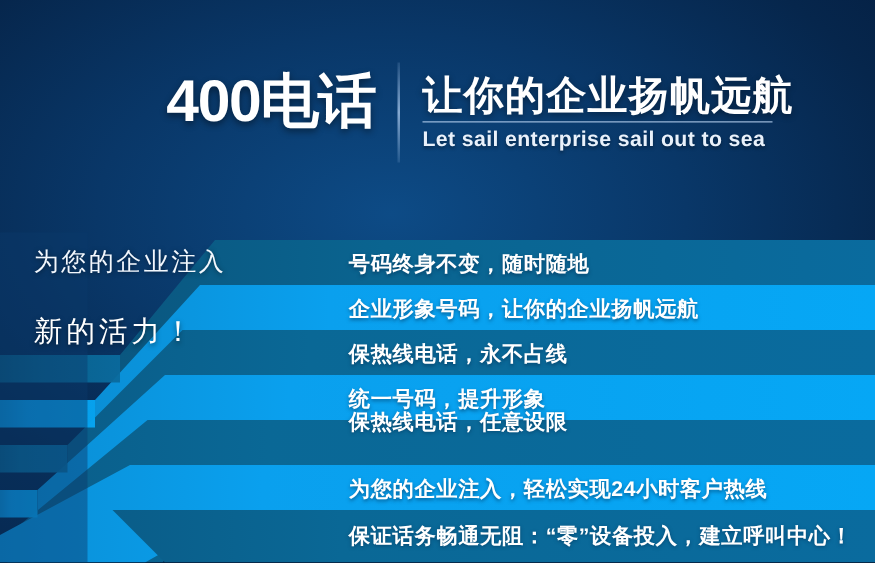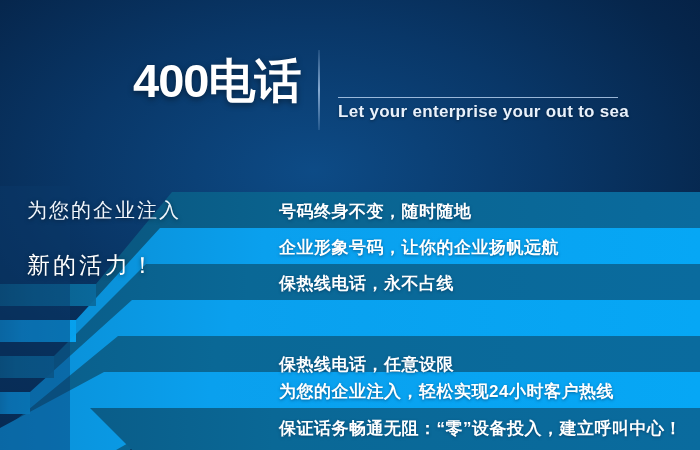--- a/index.html
+++ b/index.html
@@ -137,31 +137,33 @@
     <path d="M0,342 L76,342 L76,320 L0,320 Z" fill="url(#gBright)" opacity="0.95"></path>
     <path d="M0,378 L54,378 L54,356 L0,356 Z" fill="url(#gDark)" opacity="0.95"></path>
     <path d="M0,414 L30,414 L30,392 L0,392 Z" fill="url(#gBright)" opacity="0.95"></path>
 
     <rect x="0" y="186" width="70" height="264" fill="#0a3a6b" opacity="0.45"></rect>
   </svg>
 
   <div class="header">
     <div class="brand">400电话</div>
     <div class="divider"></div>
+    <div class="tagline">让你的企业扬帆远航</div>
     <div class="tag-rule"></div>
-    <div class="subtagline">Let your enterprise your out to sea</div>
+    <div class="subtagline">Let sail enterprise sail out to sea</div>
   </div>
 
   <div class="leftcopy">
     <div class="lc1">为您的企业注入</div>
     <div class="lc2">新的活力！</div>
   </div>
 
   <div class="list">
     <div class="li dark" style="top:202px">号码终身不变，随时随地</div>
     <div class="li bright" style="top:238px">企业形象号码，让你的企业扬帆远航</div>
     <div class="li dark" style="top:274px">保热线电话，永不占线</div>
-    <div class="li dark" style="top:355px">保热线电话，任意设限</div>
+    <div class="li bright" style="top:310px">统一号码，提升形象</div>
+    <div class="li dark" style="top:328px">保热线电话，任意设限</div>
     <div class="li bright" style="top:382px">为您的企业注入，轻松实现24小时客户热线</div>
     <div class="li dark" style="top:419px">保证话务畅通无阻：“零”设备投入，建立呼叫中心！</div>
   </div>
 
 </div>
 
 </body></html>

